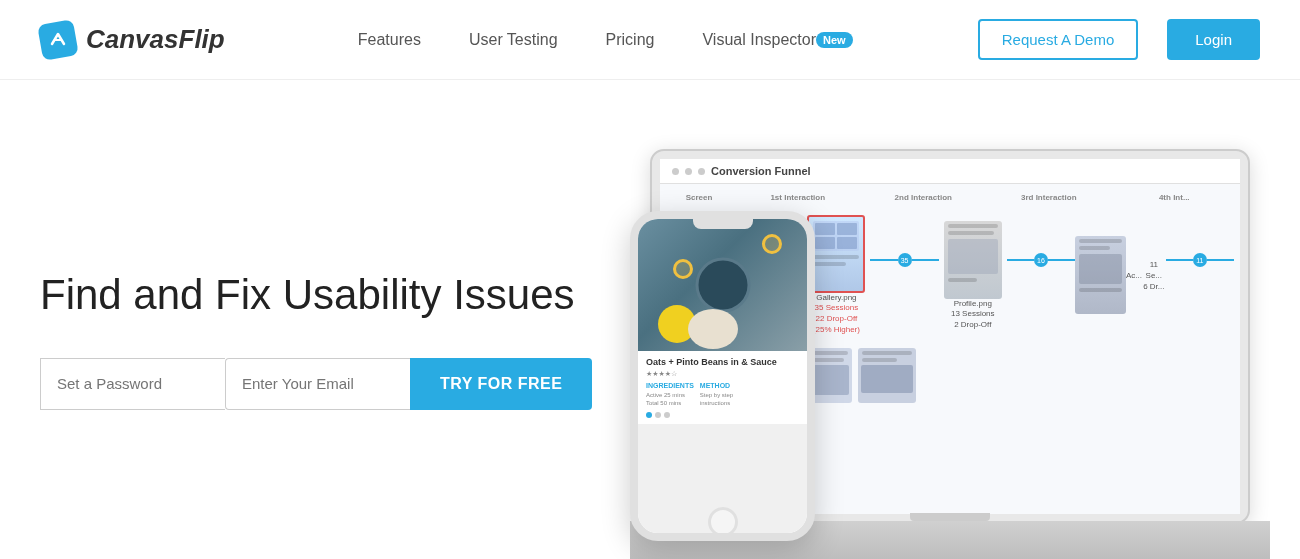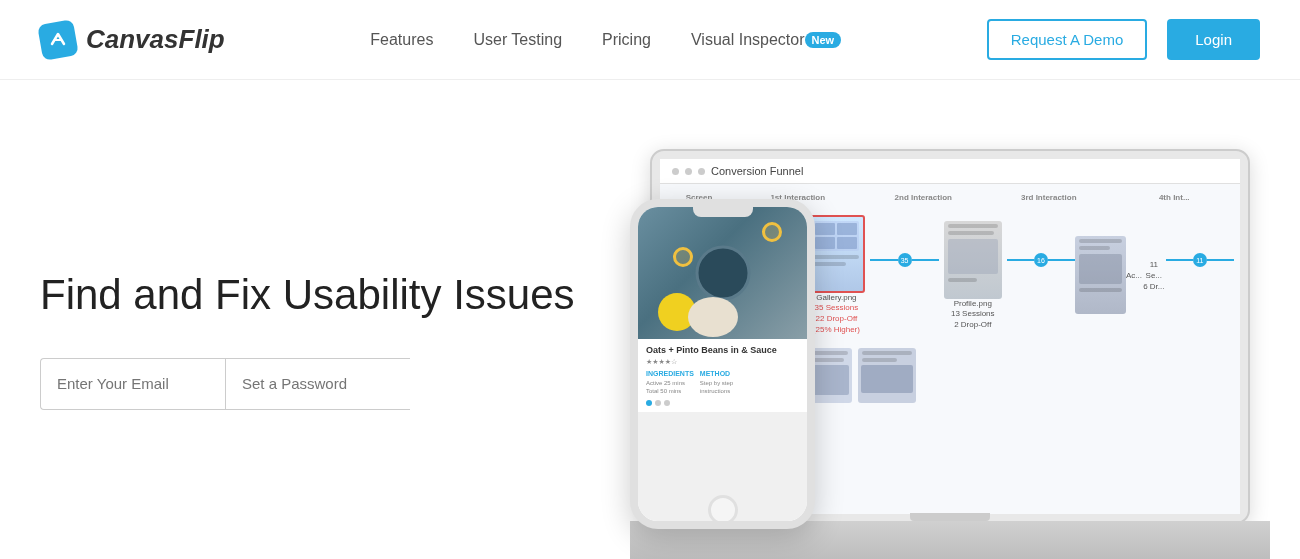--- a/index.html
+++ b/index.html
@@ -49,37 +49,38 @@
     .nav {
       display: flex;
       align-items: center;
       gap: 40px;
     }
     .nav-item {
       font-size: 16px;
       color: #555;
       cursor: pointer;
       text-decoration: none;
+      margin-left: 8px;
     }
     .visual-inspector-wrap {
       display: flex;
       align-items: center;
     }
     .new-badge {
       background: #29abe2;
       color: #fff;
       font-size: 11px;
       font-weight: 700;
       padding: 2px 7px;
       border-radius: 12px;
     }
     .header-buttons {
       display: flex;
       align-items: center;
-      gap: 20px;
+      gap: 29px;
     }
     .btn-demo {
       border: 2px solid #29abe2;
       color: #29abe2;
       background: #fff;
       padding: 10px 22px;
       border-radius: 4px;
       font-size: 15px;
       cursor: pointer;
       font-weight: 500;
@@ -216,21 +217,21 @@
       width: 100%;
       height: 100%;
       background: #f7f9fc;
       font-size: 9px;
     }
     .funnel-header {
       background: #fff;
       padding: 6px 12px;
       border-bottom: 1px solid #e0e0e0;
       font-size: 11px;
-      font-weight: 400;
+      font-weight: 700;
       color: #444;
       display: flex;
       align-items: center;
       gap: 6px;
     }
     .funnel-dot {
       width: 7px; height: 7px;
       border-radius: 50%;
       background: #ccc;
     }
@@ -284,21 +285,21 @@
     .conn-line {
       flex: 1;
       height: 2px;
       background: #29abe2;
     }
 
     
     .phone {
       position: absolute;
       left: 30px;
-      bottom: 30px;
+      bottom: 18px;
       width: 185px;
       height: 330px;
       z-index: 10;
     }
     .phone-body {
       width: 100%;
       height: 100%;
       background: #fff;
       border-radius: 28px;
       border: 8px solid #e0e0e0;
@@ -477,22 +478,23 @@
     <button class="btn-login">Login</button>
   </div>
 </header>
 
 <section class="hero">
   <div class="hero-left">
     <h1 class="hero-title">
       <span>Find and Fix Usability Issues</span><br>
     </h1>
     <div class="hero-form">
+      <input class="hero-input second" type="password" placeholder="Set a Password" style="">
       <input class="hero-input" type="email" placeholder="Enter Your Email" style="">
-      <input class="hero-input second" type="password" placeholder="Set a Password" style="">
+      <button class="btn-try">TRY FOR FREE</button>
     </div>
   </div>
 
   <div class="hero-right">
 
     <div class="laptop">
       <div class="laptop-screen-outer">
         <div class="laptop-screen-inner">
 
           <div class="funnel-ui">

